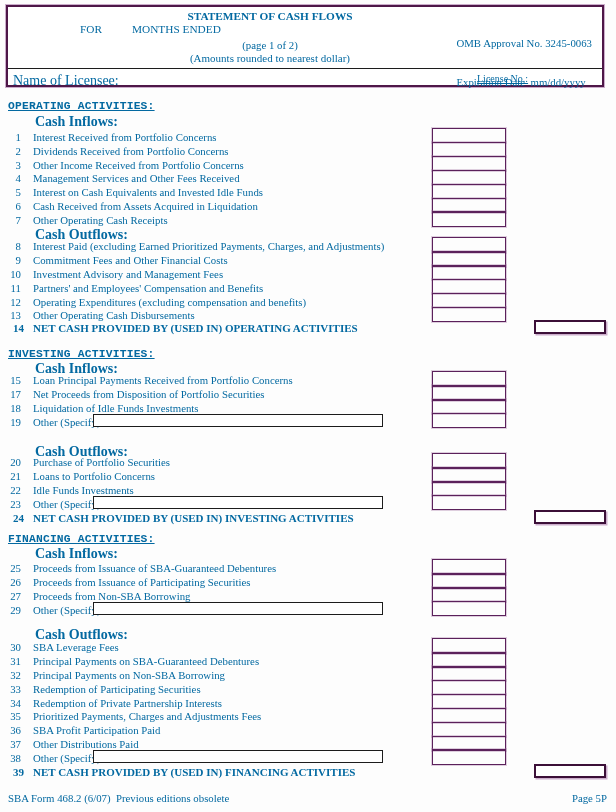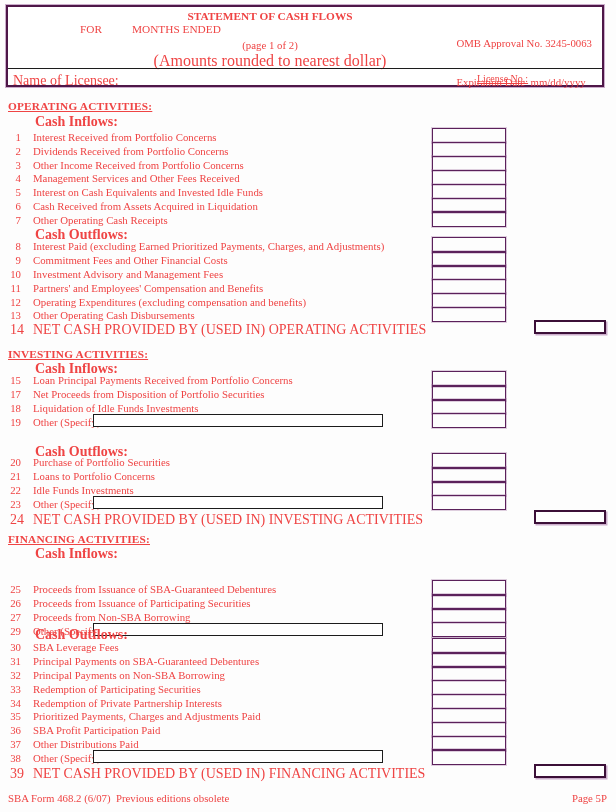--- a/index.html
+++ b/index.html
@@ -3,59 +3,59 @@
 <meta charset="utf-8">
 <style>
   :root{
     --accent:#5b215b; --accent_dark:#3c1038; --accent_light:#cbadcb;
     --line:#1c1c1c; --bg:#fdfdfd;
   }
   html,body{margin:0;padding:0;}
   body{background:#fff;}
   .page{
     position:relative; width:616px; height:812px; background:var(--bg);
-    font-family:"Liberation Serif","DejaVu Serif",serif; color:#ef4444;
+    font-family:"Liberation Serif","DejaVu Serif",serif; color:#0369a1;
     overflow:hidden;
   }
   .abs{position:absolute; left:8px; right:9px;}
   .bold{font-weight:bold;}
   
   .header-box{
     position:absolute; left:6px; top:5px; width:598px; height:82px;
     border:2px solid #4e1748; box-shadow:0 0 0 1px var(--accent_light);
     box-sizing:border-box; background:#fff;
   }
   .hdr-center{position:absolute; left:72px; top:0; width:380px; text-align:center; font-size:11.3px;}
   .hdr-t1{position:absolute; left:0; right:0; top:3px;}
   .hdr-t2{position:absolute; left:0; right:0; top:16px; display:flex; justify-content:flex-start;}
   .months-gap{display:inline-block; width:30px; height:11px;}
   .hdr-t3{position:absolute; left:0; right:0; top:32px; font-size:10.8px;}
-  .hdr-t4{position:absolute; left:0; right:0; top:45px; font-size:16px;}
+  .hdr-t4{position:absolute; left:0; right:0; top:45px; font-size:11px;}
   .hdr-right{position:absolute; right:10px; top:4px; text-align:left; font-size:10.8px; line-height:13px; white-space:pre;}
   .hdr-divider{position:absolute; left:0; right:0; top:61px; height:1px; background:var(--line);}
   .licensee-label{position:absolute; left:5px; top:66px; font-size:14px;}
   .license-no-label{position:absolute; left:469px; top:66px; font-size:10px;text-decoration:underline;}
   
-  .sec-title{font-size:11.3px; font-weight:bold; text-decoration:underline; letter-spacing:.2px;}
+  .sec-title{font-size:11.3px; font-weight:bold; text-decoration:underline; letter-spacing:.2px;font-family:Liberation Mono, monospace;}
   .grp-heading{font-size:14px; font-weight:bold;margin-left:27px;}
   
   .rows{}
   .row{position:relative; height:13.9px; font-size:10.8px;}
   .row .num{position:absolute; left:0; top:2px; width:13px; text-align:right;}
   .row .lbl{position:absolute; left:25px; top:2px; white-space:nowrap;}
   .specbox{
     position:absolute; left:85px; top:0; width:290px; height:13px;
     border:1px solid var(--line); background:#fff; box-sizing:border-box;
   }
   .vbox{
     position:absolute; left:424px; top:-0.7px; width:74px; height:15.3px;
     border:1.4px solid var(--accent); box-shadow:0 0 0 1px rgba(164,118,164,.35);
     background:transparent; box-sizing:border-box;
   }
-  .netrow{position:absolute; left:8px; right:9px; height:14px; font-size:14px; font-weight:normal;}
+  .netrow{position:absolute; left:8px; right:9px; height:14px; font-size:11px; font-weight:bold;}
   .netrow .num{position:absolute; left:0; top:2px; width:16px; text-align:right;}
   .netrow .lbl{position:absolute; left:25px; top:2px; white-space:nowrap;}
   .netbox{
     position:absolute; left:526px; top:0; width:72px; height:14.5px;
     border:2px solid var(--accent_dark); box-shadow:1.5px 1.5px 0 var(--accent_light);
     background:#fff; box-sizing:border-box;
   }
   
   .footer-left{position:absolute; left:8px; top:792px; font-size:10.8px; white-space:pre;}
   .footer-right{position:absolute; right:9px; top:792px; font-size:10.8px; text-align:center;}
@@ -236,21 +236,21 @@
       </div>
     </div>
   <div class="netrow" style="top:509.5px">
     <span class="num">24</span>
     <span class="lbl">NET CASH PROVIDED BY (USED IN) INVESTING ACTIVITIES</span>
     <span class="netbox"></span>
   </div>
 
   <div class="abs sec-title" style="top:532.5px">FINANCING ACTIVITIES:</div>
   <div class="abs grp-heading" style="top:546px">Cash Inflows:</div>
-  <div class="abs rows" style="top:581px">
+  <div class="abs rows" style="top:560px">
 
   <div class="row">
         <span class="num">25</span>
         <span class="lbl">Proceeds from Issuance of SBA-Guaranteed Debentures</span>
 
         <span class="vbox"></span>
       </div>
       <div class="row">
         <span class="num">26</span>
         <span class="lbl">Proceeds from Issuance of Participating Securities</span>
@@ -298,21 +298,21 @@
         <span class="vbox"></span>
       </div>
       <div class="row">
         <span class="num">34</span>
         <span class="lbl">Redemption of Private Partnership Interests</span>
 
         <span class="vbox"></span>
       </div>
       <div class="row">
         <span class="num">35</span>
-        <span class="lbl">Prioritized Payments, Charges and Adjustments Paid</span>
+        <span class="lbl">Prioritized Payments, Charges and Adjustments Fees</span>
 
         <span class="vbox"></span>
       </div>
       <div class="row">
         <span class="num">36</span>
         <span class="lbl">SBA Profit Participation Paid</span>
 
         <span class="vbox"></span>
       </div>
       <div class="row">

